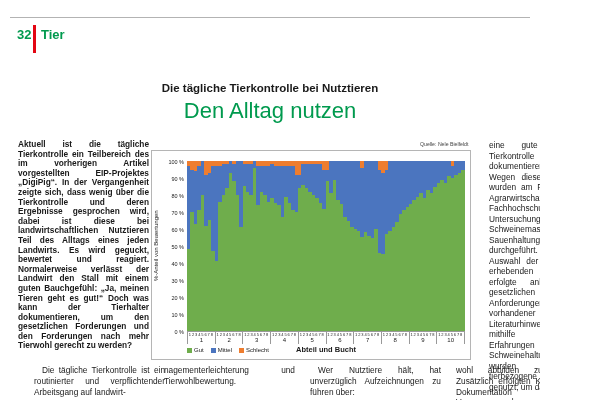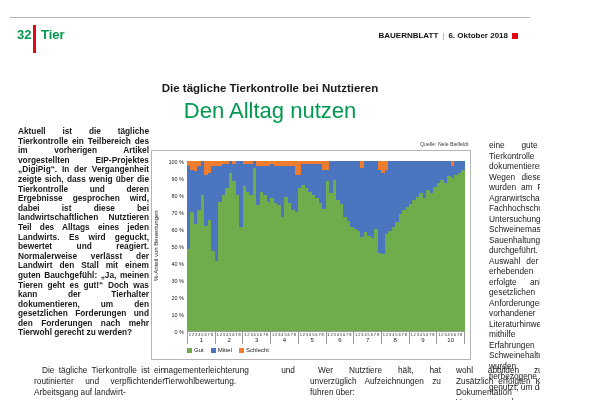--- a/index.html
+++ b/index.html
@@ -11,21 +11,21 @@
   .redbar{position:absolute;left:33px;top:25px;width:3px;height:28px;background:#e30613;}
   .section{position:absolute;left:41px;top:27px;font-size:13px;font-weight:bold;color:#009a4e;}
   .masthead{position:absolute;right:22px;top:31px;font-size:8px;font-weight:bold;color:#111;
             display:flex;align-items:center;gap:4px;white-space:nowrap;}
   .masthead .sep{color:#999;font-weight:normal;}
   .redsq{width:6px;height:6px;background:#e30613;display:inline-block;}
   
   .kicker{position:absolute;left:0;right:0;top:82px;text-align:center;font-size:11.5px;font-weight:bold;}
   .title{position:absolute;left:0;right:0;top:98px;text-align:center;font-size:22px;font-weight:normal;color:#009a4e;}
   
-  .colL{position:absolute;left:18px;top:127px;width:131px;font-size:8.3px;font-weight:bold;
+  .colL{position:absolute;left:18px;top:140px;width:131px;font-size:8.3px;font-weight:bold;
         line-height:9.6px;text-align:justify;hyphens:auto;}
   .colR{position:absolute;left:489px;top:140px;width:94px;font-size:8.3px;line-height:10.5px;
         text-align:justify;hyphens:auto;}
   .bcol{position:absolute;top:365px;width:131px;font-size:8.3px;line-height:10.8px;text-align:justify;hyphens:auto;}
   .bcol.i{text-indent:8px;}
   .b1{left:34px;} .b2{left:164px;} .b3{left:310px;} .b4{left:456px;}
   
   .figcap{position:absolute;left:151px;top:137px;width:318px;font-size:9.3px;font-weight:bold;white-space:nowrap;}
   .figsrc{position:absolute;left:420px;top:141px;width:48px;font-size:5.2px;color:#444;text-align:right;white-space:nowrap;}
   .figbox{position:absolute;left:151px;top:150px;width:318px;height:208px;border:1px solid #b5b5b5;background:#fff;}
@@ -48,26 +48,20 @@
 </style>
 </head>
 <body>
 
 <div class="page">
   <div class="toprule"></div>
 
   <div class="pagenum">32</div>
   <div class="redbar"></div>
   <div class="section">Tier</div>
-  <div class="masthead">
-    <span>BAUERNBLATT</span>
-    <span class="sep">|</span>
-    <span>6. Oktober 2018</span>
-    <span class="redsq"></span>
-  </div>
 
   <div class="kicker">Die tägliche Tierkontrolle bei Nutztieren</div>
   <div class="title">Den Alltag nutzen</div>
 
   <div class="colL">Aktuell ist die tägliche Tierkontrolle ein Teilbereich des im vorherigen Artikel vorgestellten EIP-Projektes „DigiPig“. In der Vergangenheit zeigte sich, dass wenig über die Tierkontrolle und deren Ergebnisse gesprochen wird, dabei ist diese bei landwirtschaftlichen Nutztieren Teil des Alltags eines jeden Landwirts. Es wird geguckt, bewertet und reagiert. Normalerweise verlässt der Landwirt den Stall mit einem guten Bauchgefühl: „Ja, meinen Tieren geht es gut!“ Doch was kann der Tierhalter dokumentieren, um den gesetzlichen Forderungen und den Forderungen nach mehr Tierwohl gerecht zu werden?</div>
 
   <div class="figsrc">Quelle: Nele Bielfeldt</div>
 
   <div class="figbox">
     <div class="ylab">%-Anteil von Bewertungen</div>
@@ -521,20 +515,21 @@
         </div>
         <div class="xgroup">
           <div class="digits">12345678</div>
           <div class="gnum">9</div>
         </div>
         <div class="xgroup">
           <div class="digits">12345678</div>
           <div class="gnum">10</div>
         </div>
       </div>
+    <div class="xlabel">Abteil und Bucht</div>
     <div class="legend">
         <span class="litem">
           <span class="lsw" style="background: rgb(111, 173, 76);"></span>
           <span>Gut</span>
         </span>
         <span class="litem">
           <span class="lsw" style="background: rgb(75, 117, 191);"></span>
           <span>Mittel</span>
         </span>
         <span class="litem">

